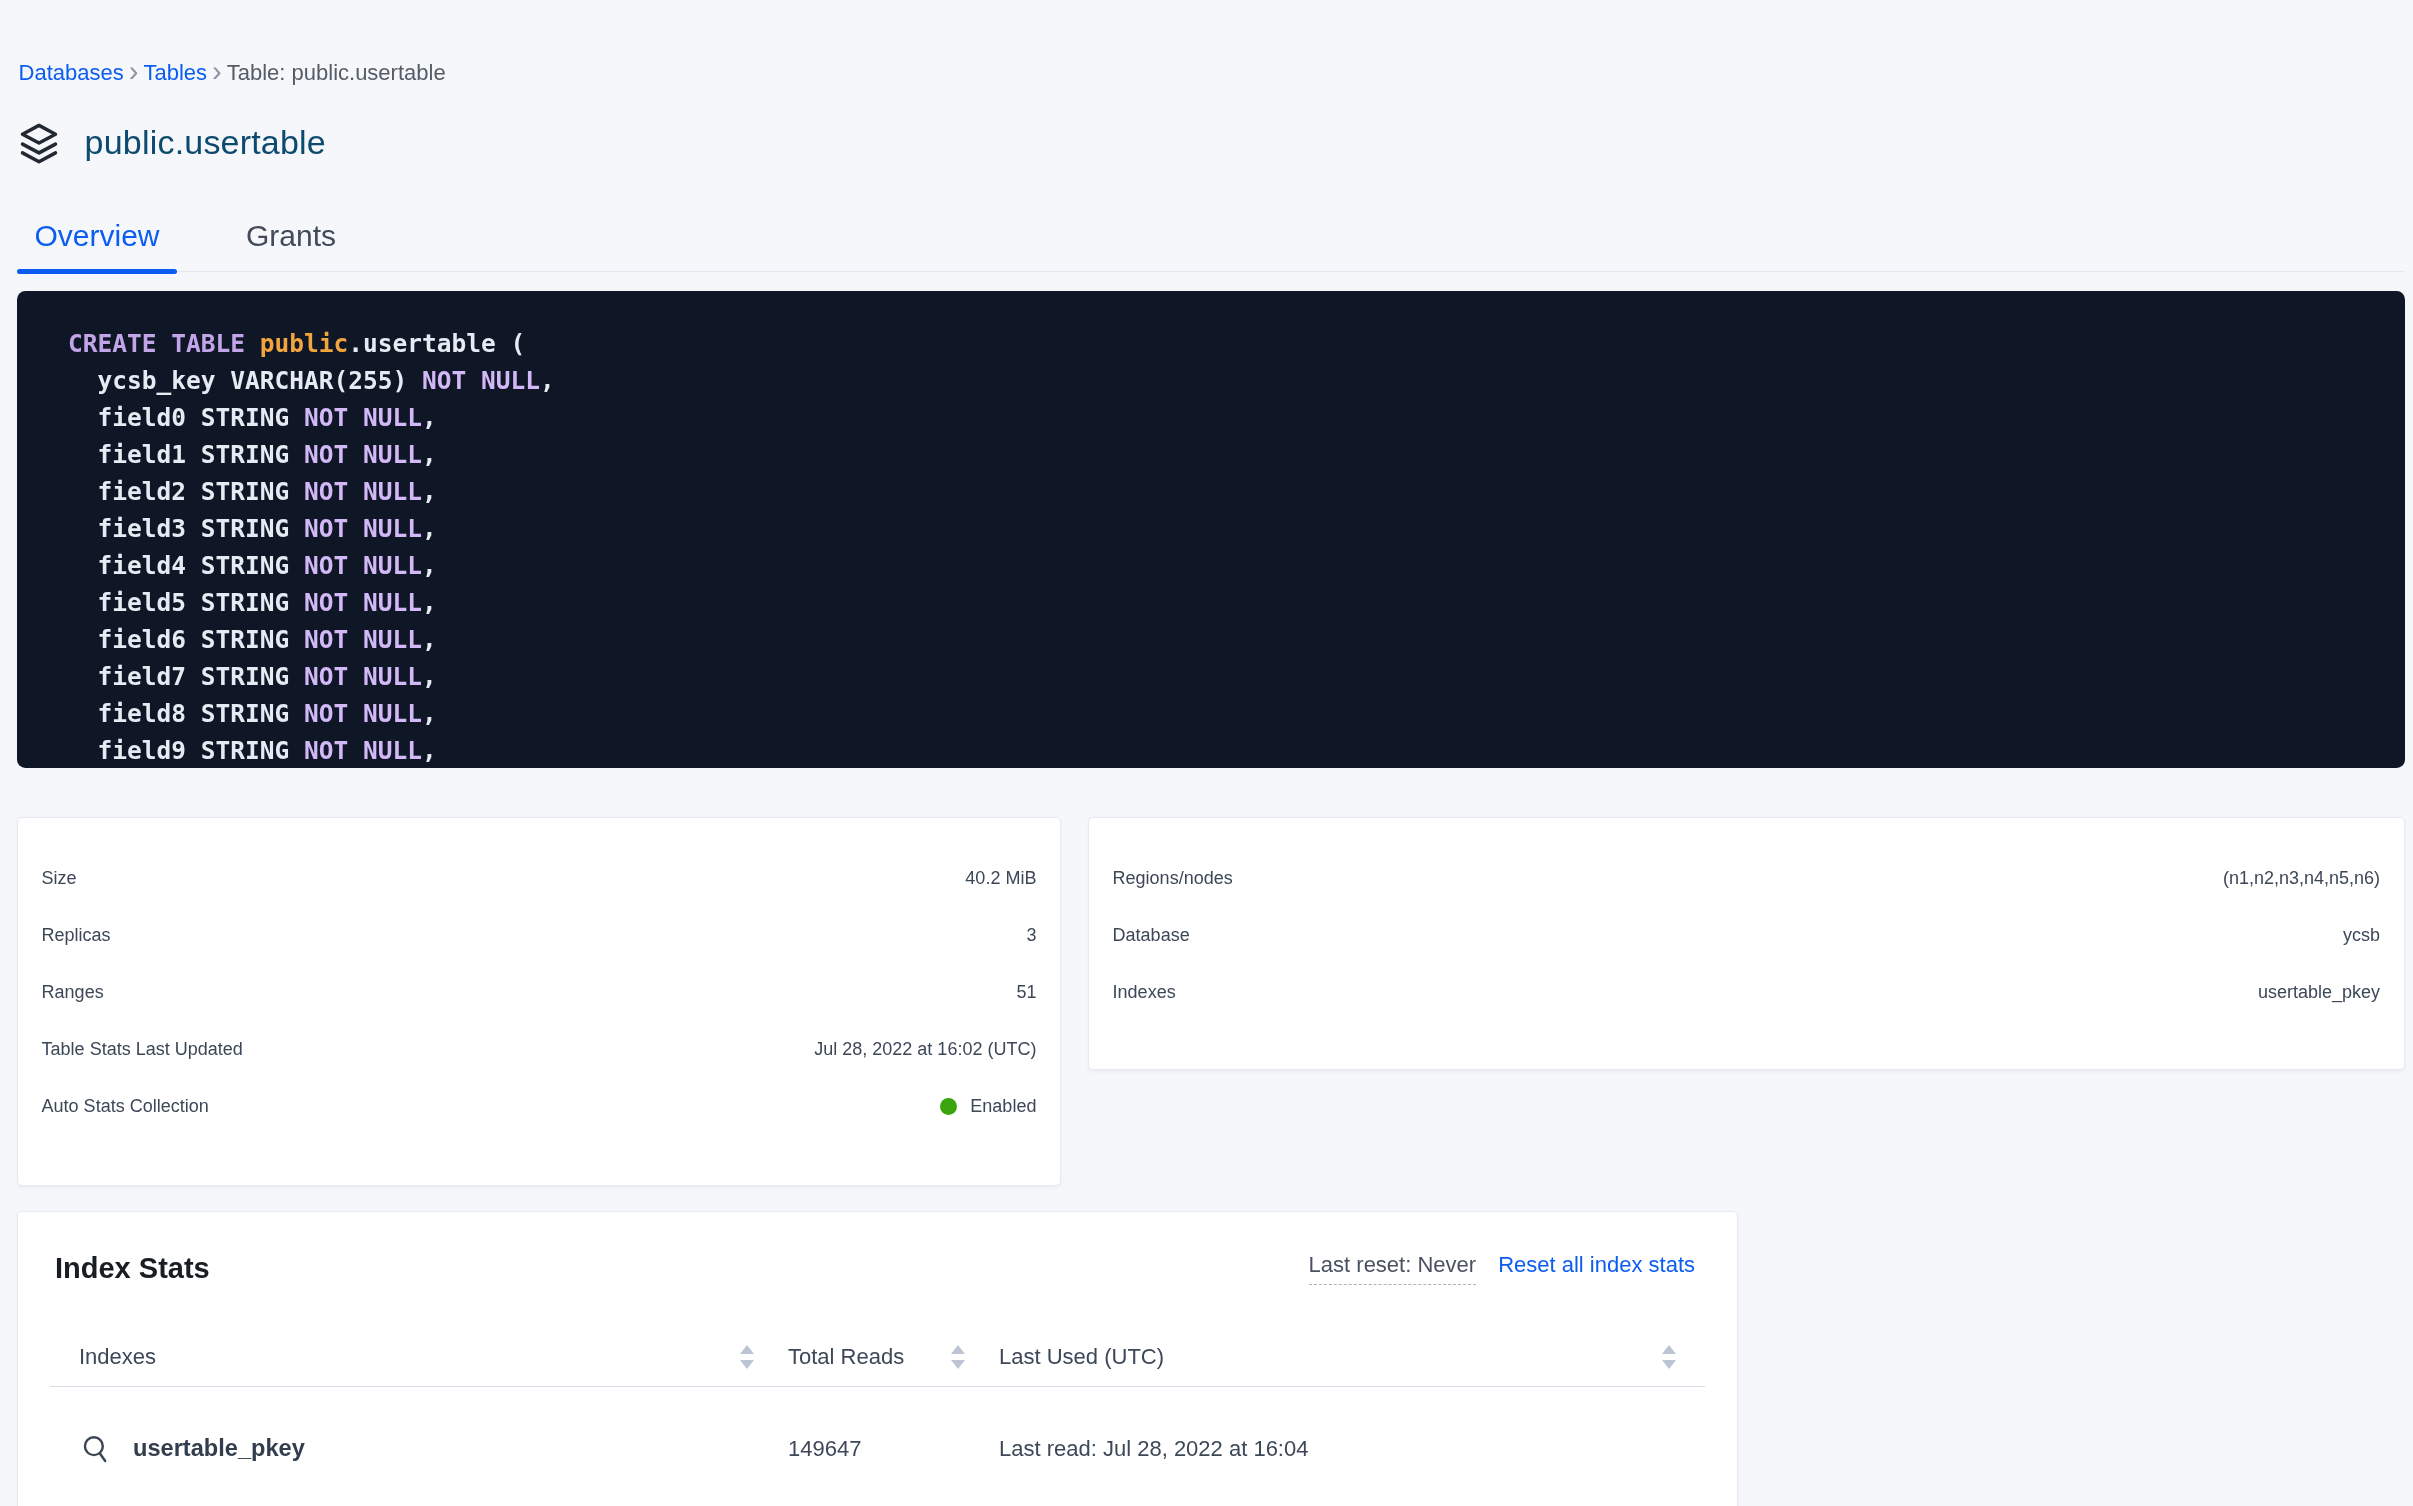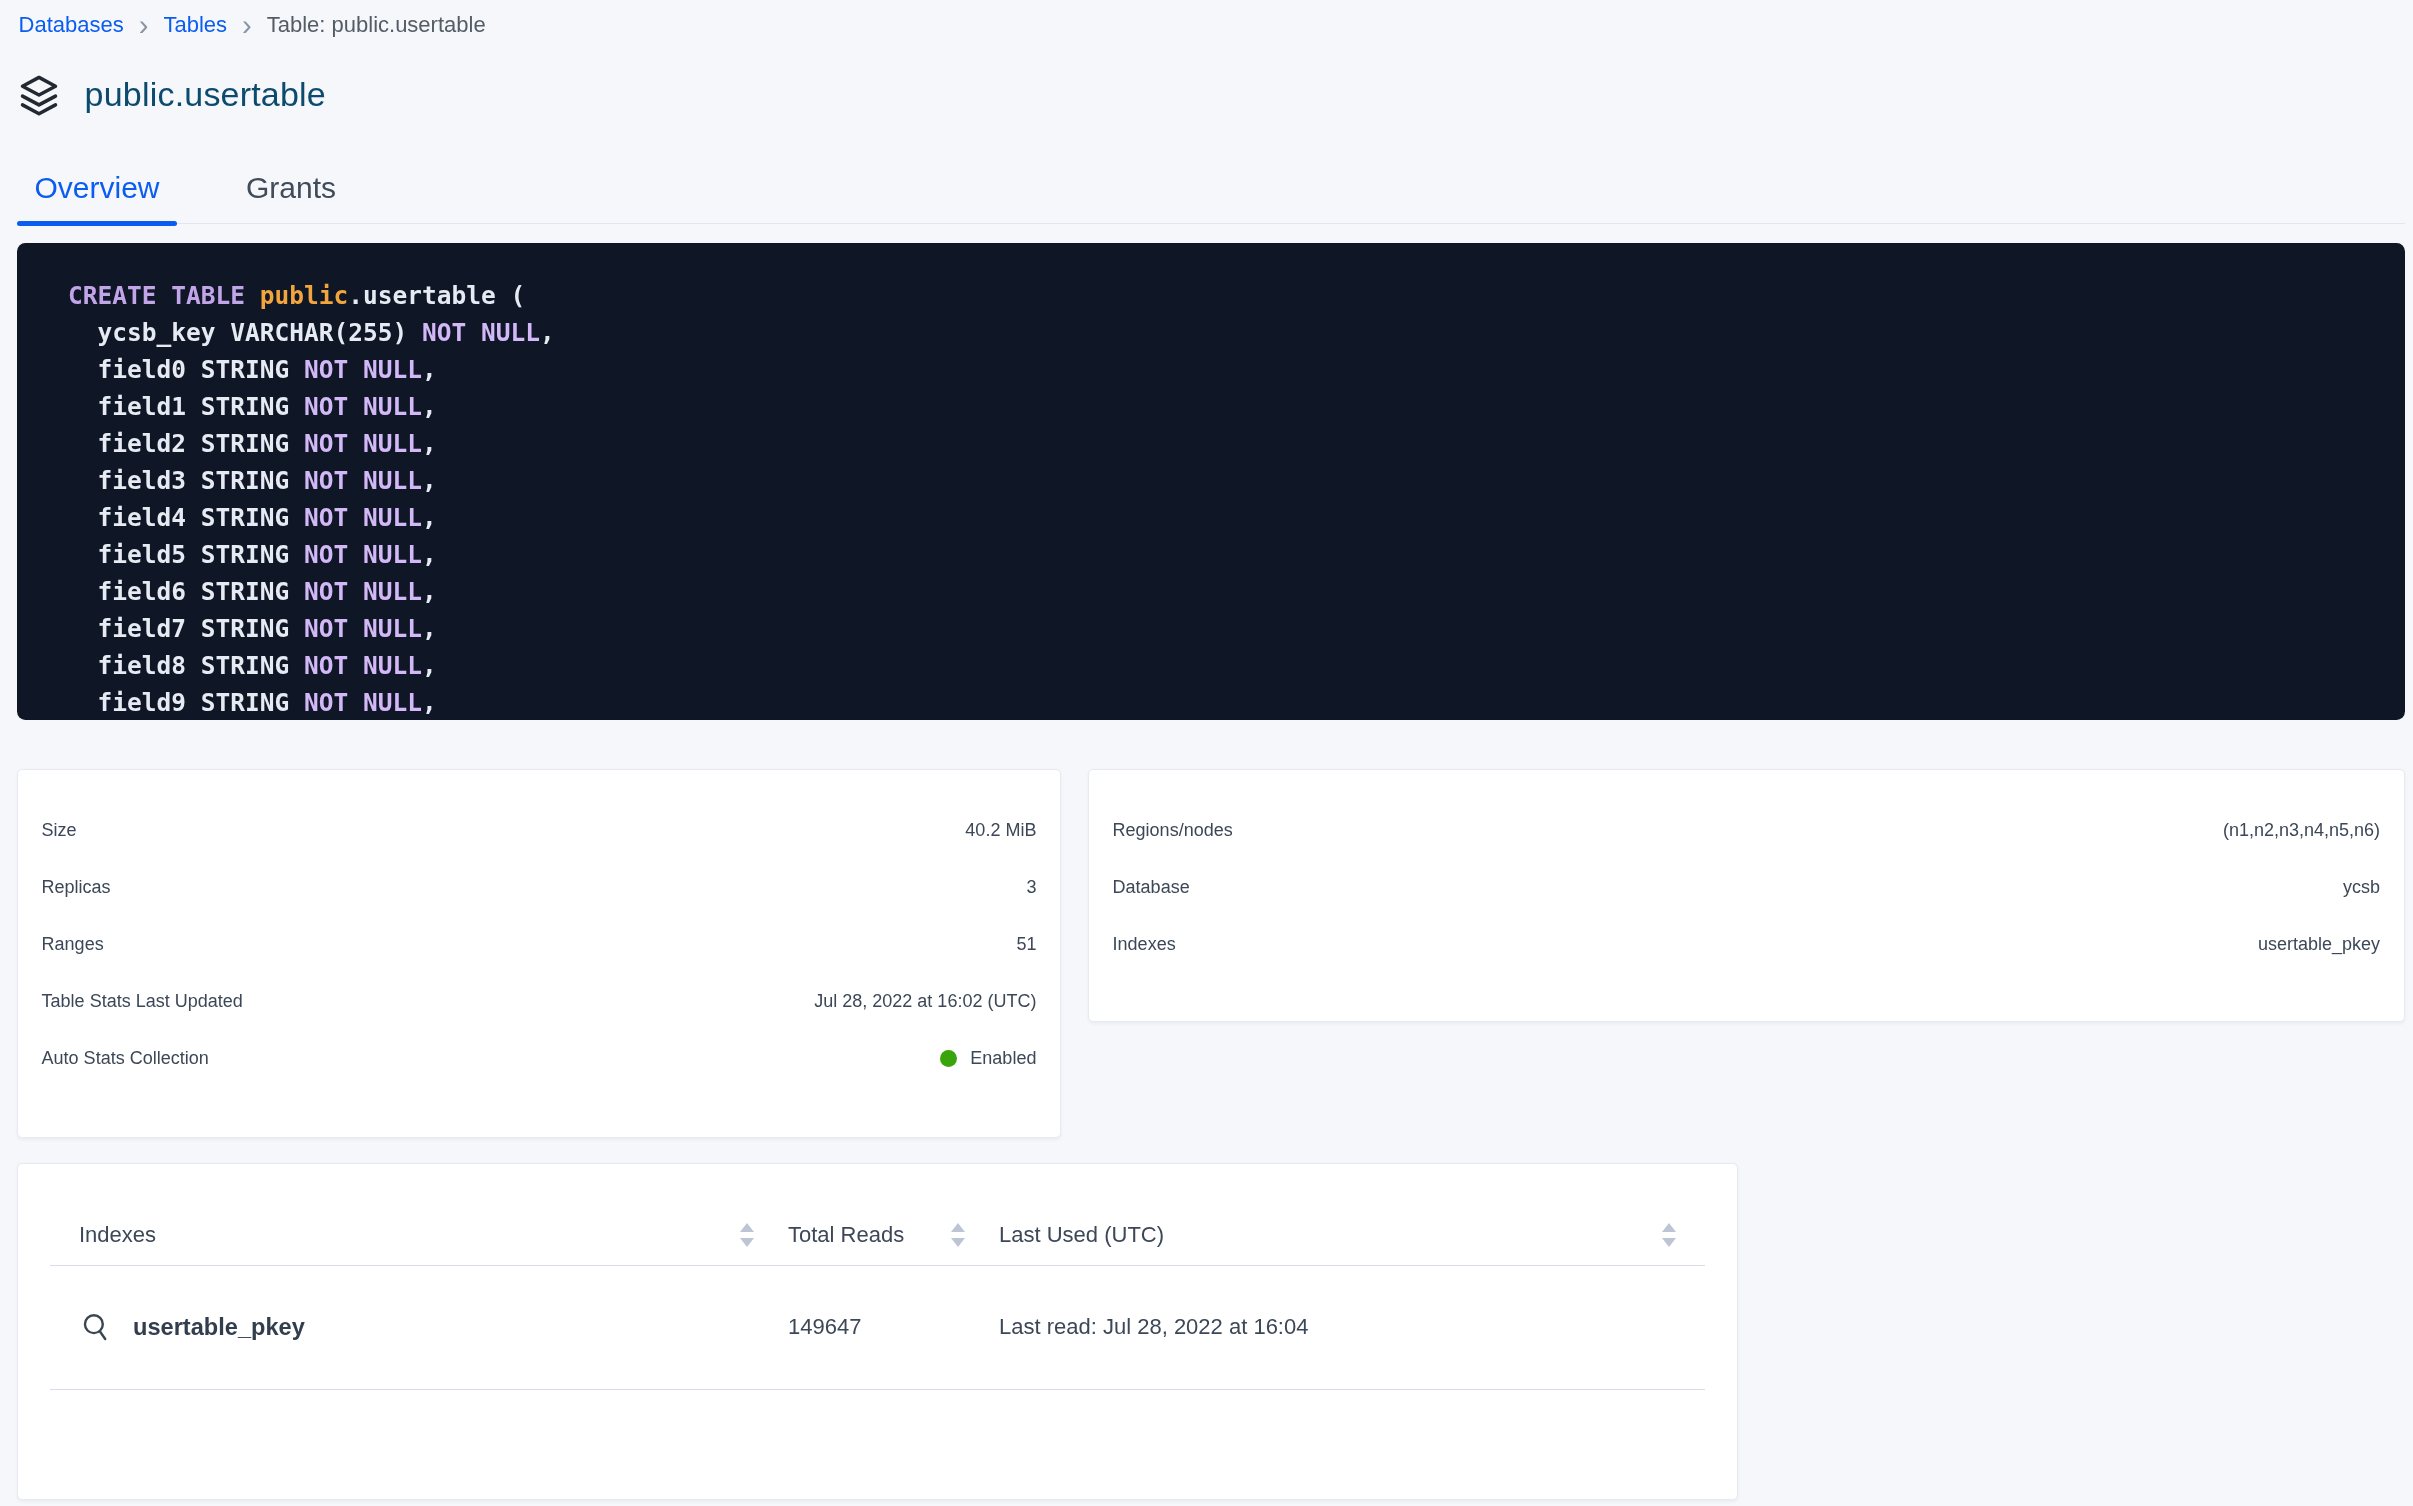--- a/index.html
+++ b/index.html
@@ -3,21 +3,21 @@
 <meta charset="utf-8">
 <style>
   * { margin:0; padding:0; box-sizing:border-box; }
   html,body { width:2413px; height:1506px; overflow:hidden; }
   body {
     background:#f5f7fb;
     font-family:"Liberation Sans", sans-serif;
     color:#3c4757;
   }
   
-  .breadcrumb { display:flex; align-items:flex-end; gap:15px; padding:11.8px 0 0 18.6px; font-size:22px; }
+  .breadcrumb { display:flex; align-items:center; gap:5px; padding:11.8px 0 0 18.6px; font-size:22px;margin-top:48px; }
   .crumb-link { color:#0b5cf0; text-decoration:none; cursor:pointer; }
   .crumb-sep { color:#8a94a3; font-size:29px; line-height:22px; transform:translateY(-2.5px); }
   .crumb-current { color:#545c66; }
   
   .page-header { display:flex; align-items:center; gap:23.6px; margin:35px 0 0 17px; }
   .layers-icon { width:44px; height:44px; }
   .page-title { font-size:34px; font-weight:500; color:#0c4a6e; letter-spacing:0.2px; }
   
   .tabs { display:flex; margin:42px 8.4px 0 17px; border-bottom:1.7px solid #e2e7ef; }
   .tab { width:160px; text-align:center; font-size:30px; padding:11.8px 0 18.6px 0; color:#414b59; position:relative; cursor:pointer; }
@@ -174,20 +174,27 @@
       <div class="stat-row">
         <span class="stat-label">Indexes</span>
         <span class="stat-value">
           <span>usertable_pkey</span>
         </span>
       </div>
     </div>
 </div>
 
 <div class="index-card">
+  <div class="index-head">
+    <span class="index-title">Index Stats</span>
+    <span class="reset-area">
+      <span class="last-reset">Last reset: Never</span>
+      <a class="reset-link">Reset all index stats</a>
+    </span>
+  </div>
   <div class="itable-header">
     <div class="th-cell">
       <span>Indexes</span>
       <span class="sort-icon">
           <span class="tri-up"></span>
           <span class="tri-down"></span>
         </span>
     </div>
     <div class="th-cell">
       <span>Total Reads</span>

